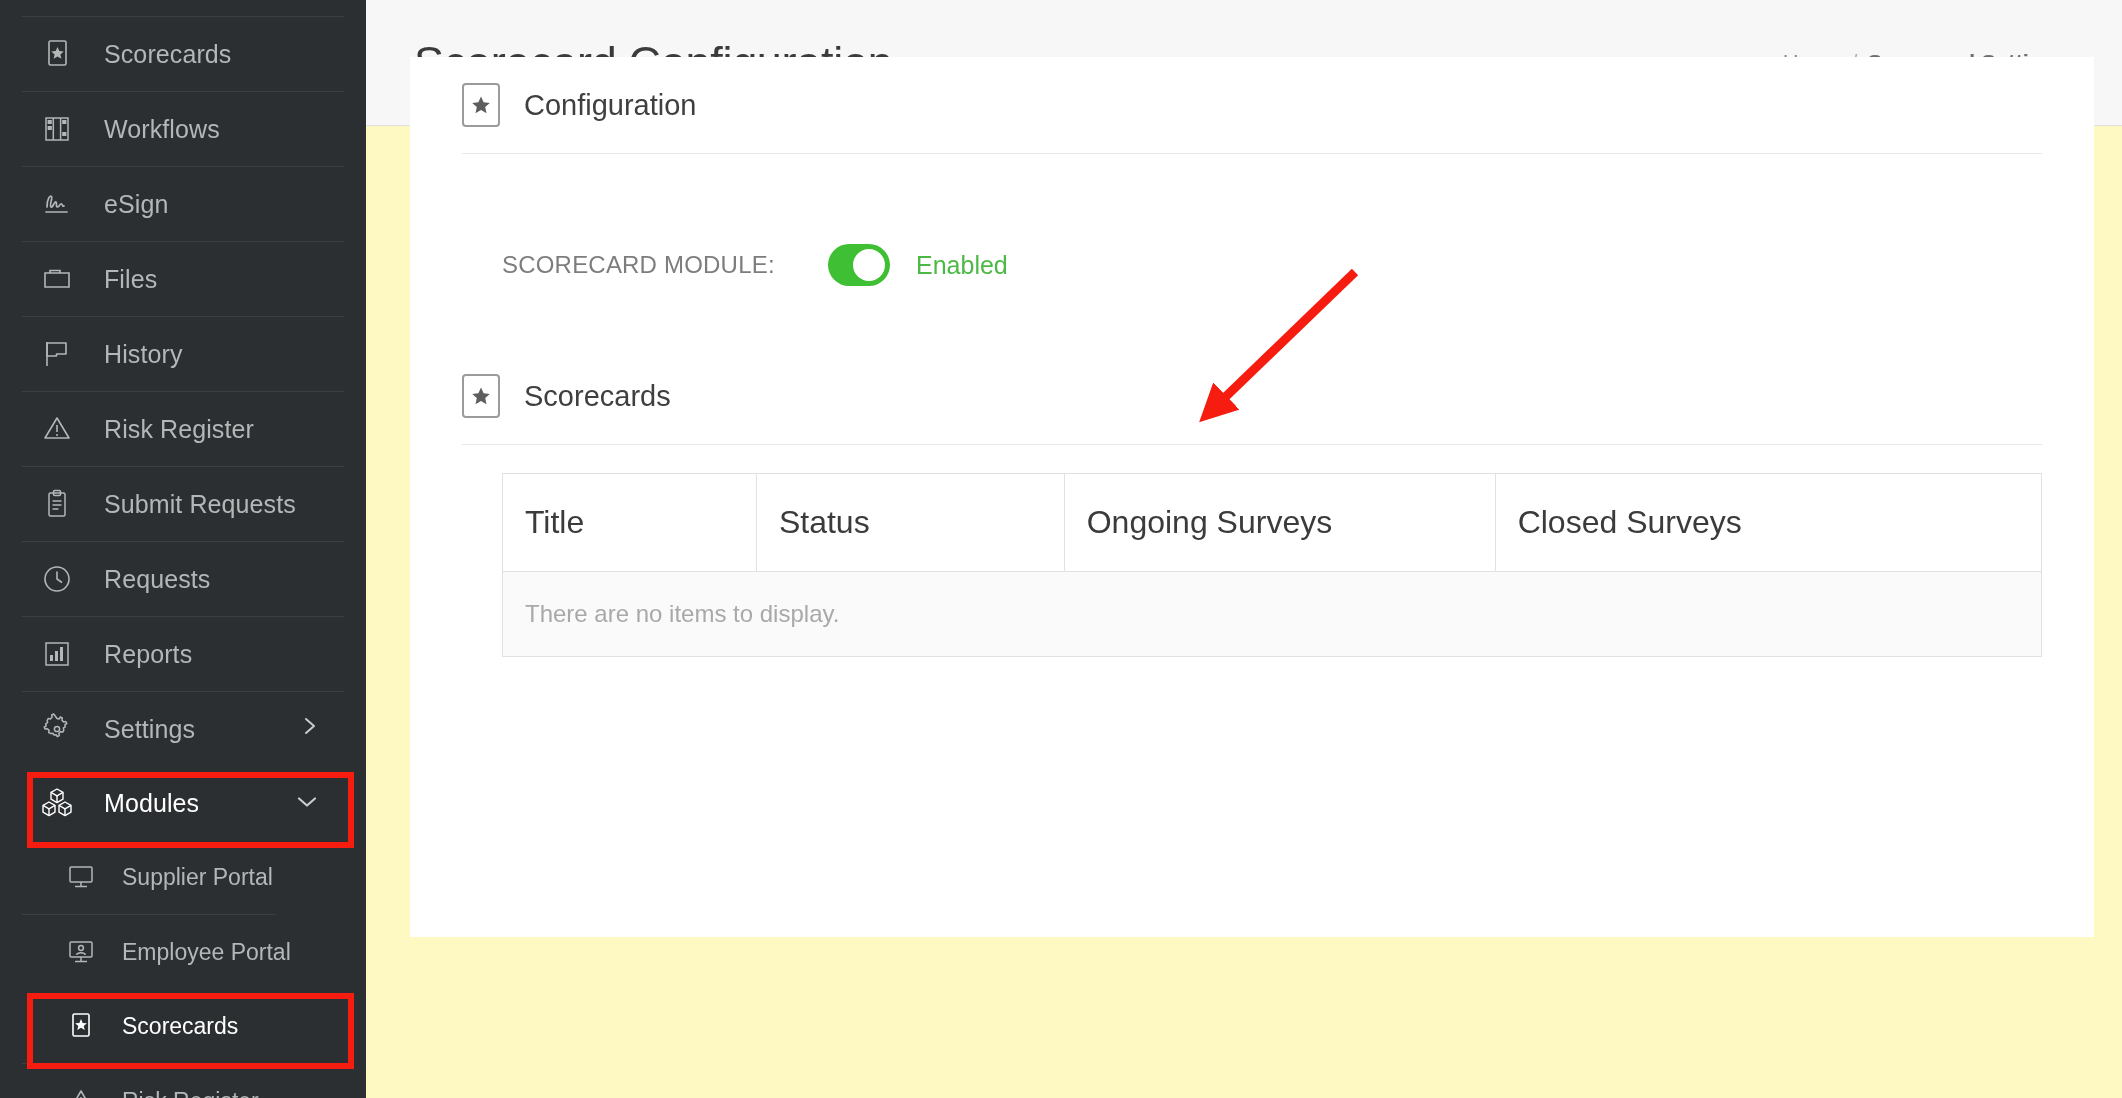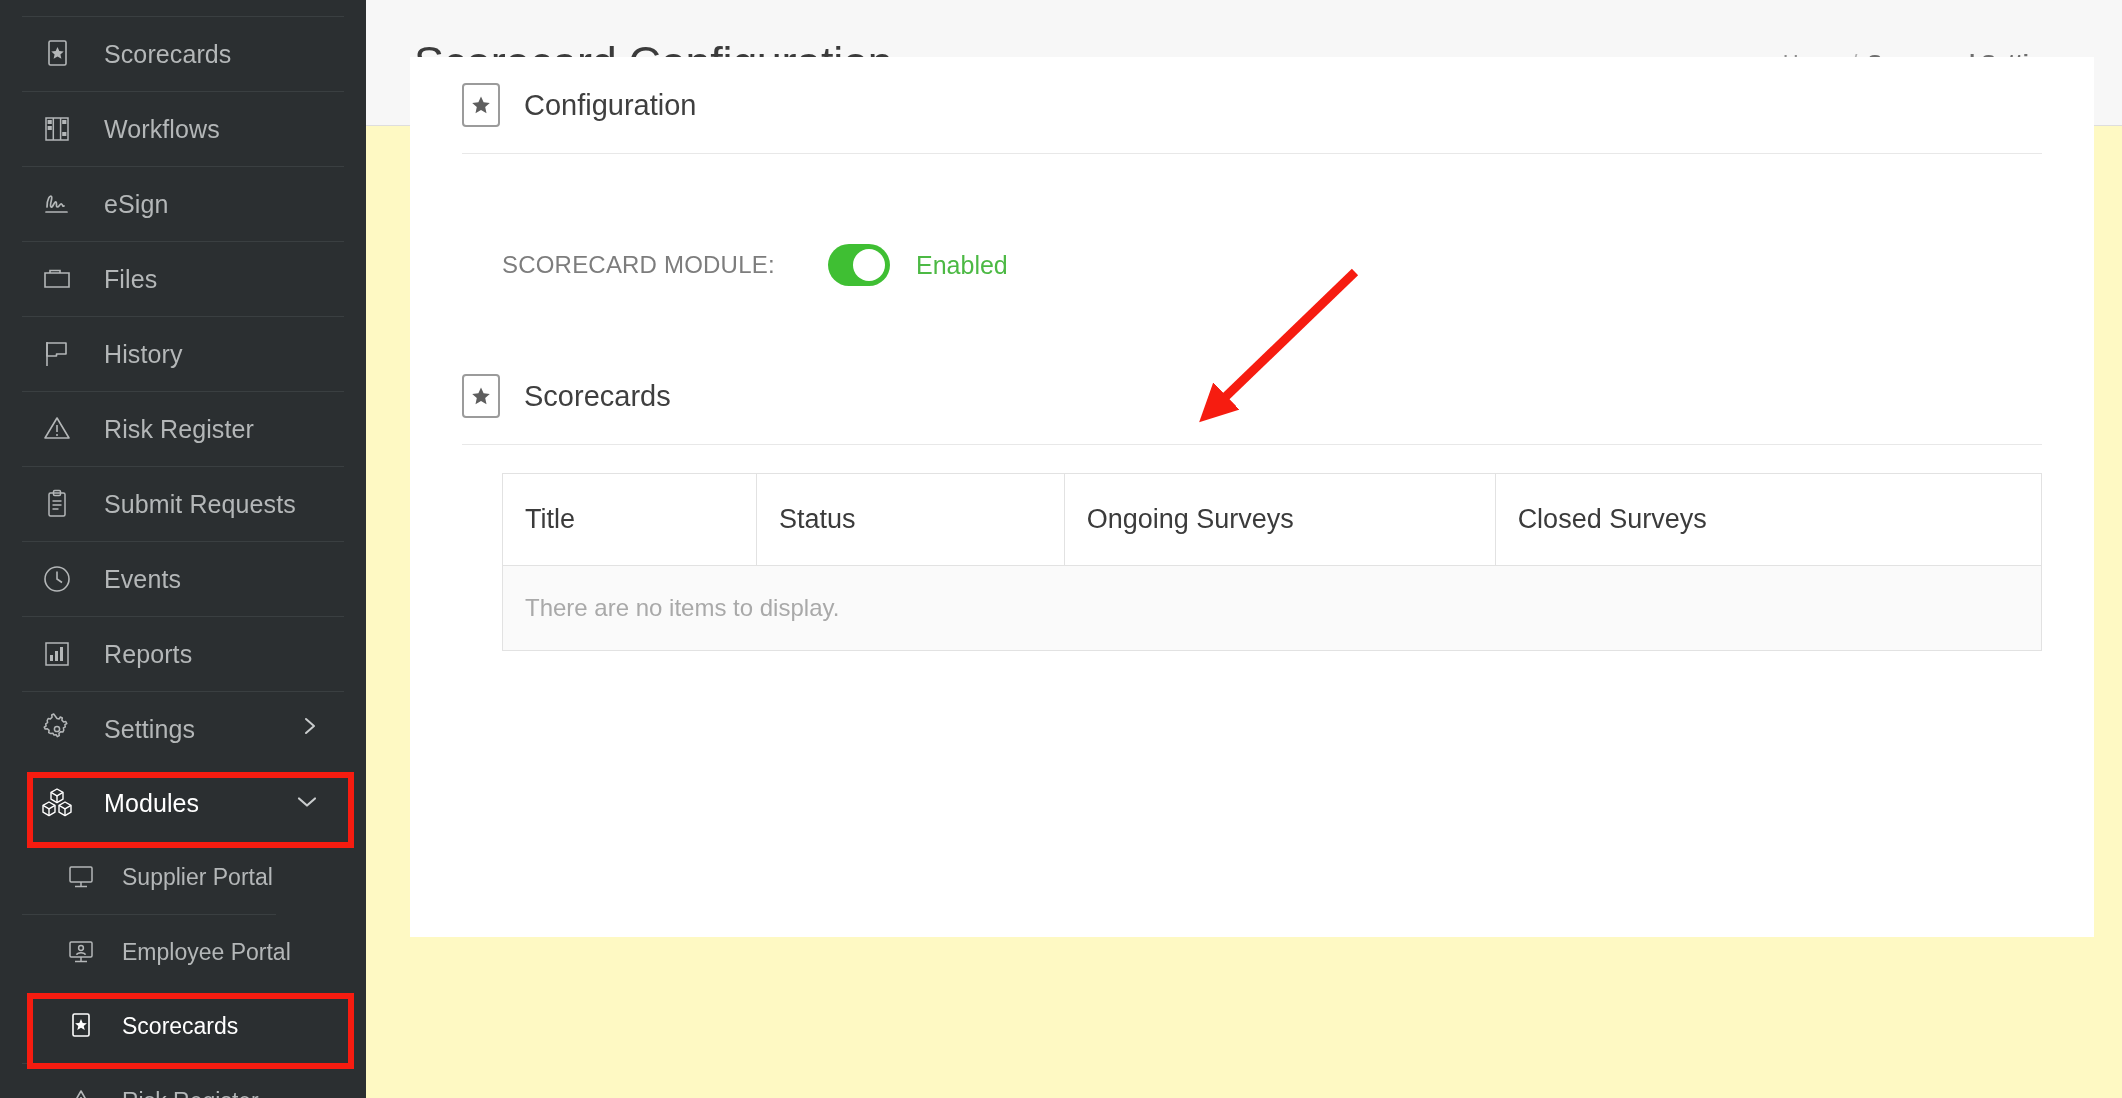--- a/index.html
+++ b/index.html
@@ -202,21 +202,21 @@
   
   .tbl-wrap { padding: 0 52px 0 92px; margin-top: 28px; }
   table.grid {
     width: 100%;
     border-collapse: collapse;
     table-layout: fixed;
   }
   table.grid th {
     border: 1px solid #e2e2e2;
     text-align: left;
-    font-size: 27px;
+    font-size: 32px;
     color: #3b3b3b;
     font-weight: 400;
     padding: 30px 22px;
     background: #ffffff;
   }
   table.grid td.empty {
     border: 1px solid #e2e2e2;
     border-top: none;
     background: #fafafa;
     color: #a9a9a9;
@@ -333,21 +333,21 @@
       </div>
       <div class="nav-divider"></div>
 
       <div class="nav-item">
         <span class="ico">
           <svg width="34" height="34" viewBox="0 0 34 34" fill="none" stroke="currentColor" stroke-width="1.6">
             <circle cx="17" cy="17" r="12"></circle>
             <path d="M17 9.5 L17 17 L22 20.5"></path>
           </svg>
         </span>
-        <span class="lbl">Events</span>
+        <span class="lbl">Requests</span>
       </div>
       <div class="nav-divider"></div>
 
       <div class="nav-item">
         <span class="ico">
           <svg width="34" height="34" viewBox="0 0 34 34" fill="none" stroke="currentColor" stroke-width="1.5">
             <rect x="6" y="6" width="22" height="22"></rect>
             <rect x="10" y="18" width="3" height="6" fill="currentColor" stroke="none"></rect>
             <rect x="15" y="14" width="3" height="10" fill="currentColor" stroke="none"></rect>
             <rect x="20" y="10" width="3" height="14" fill="currentColor" stroke="none"></rect>

